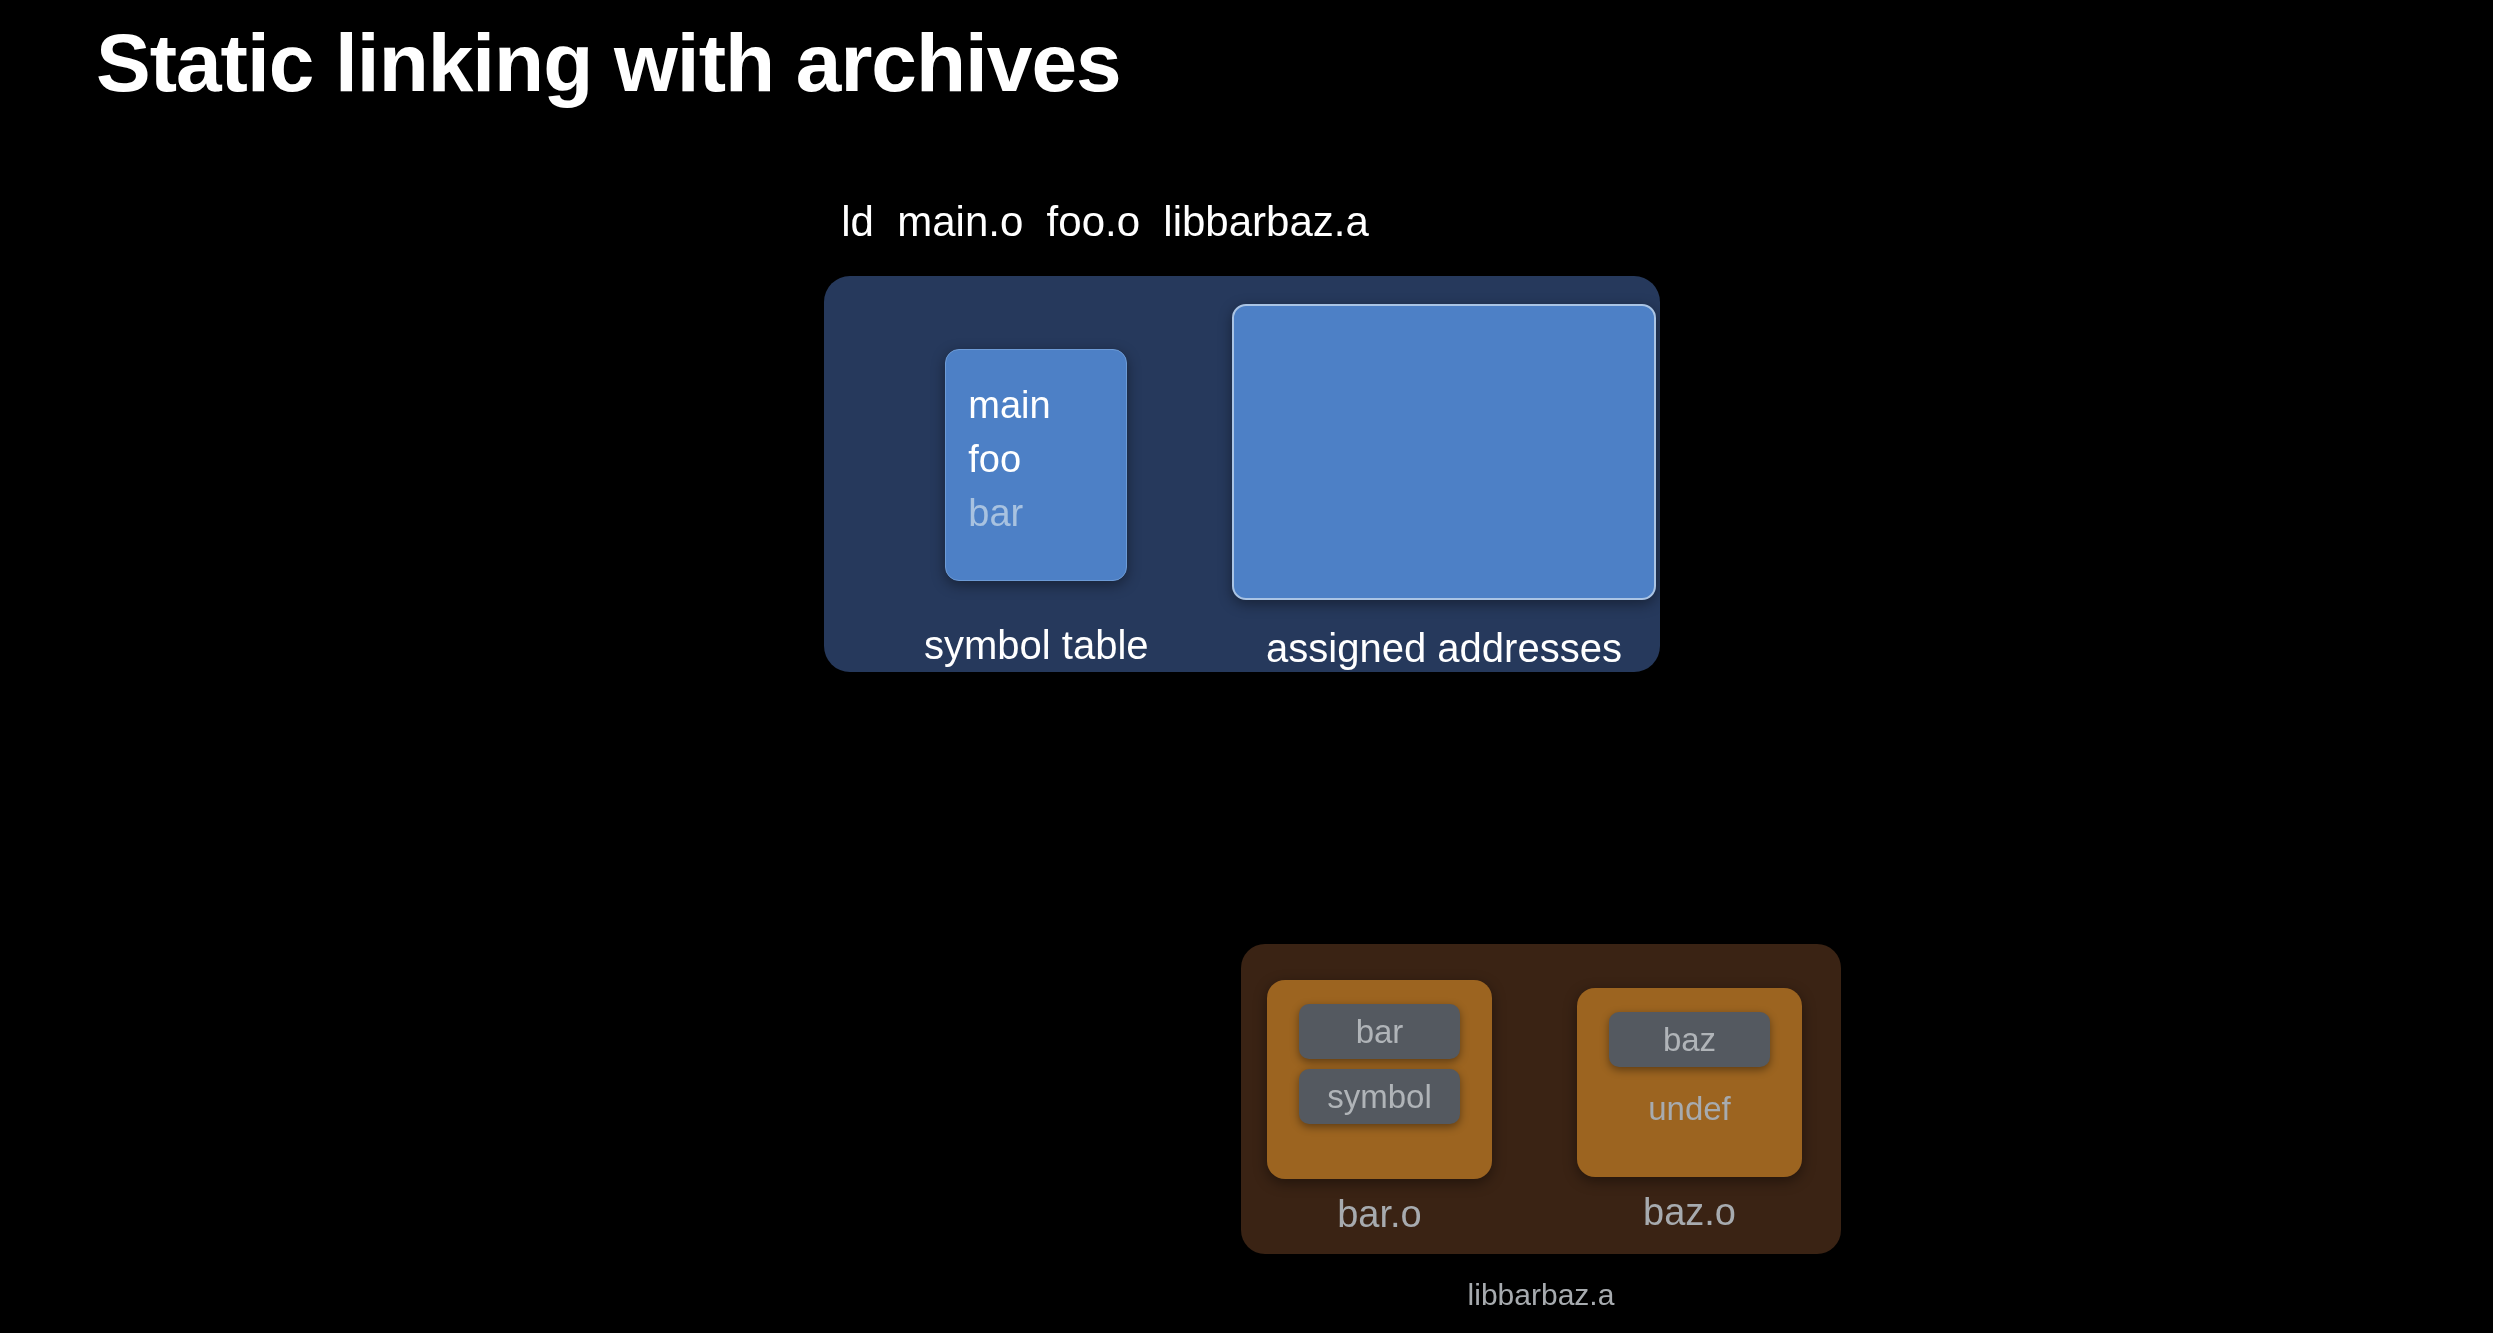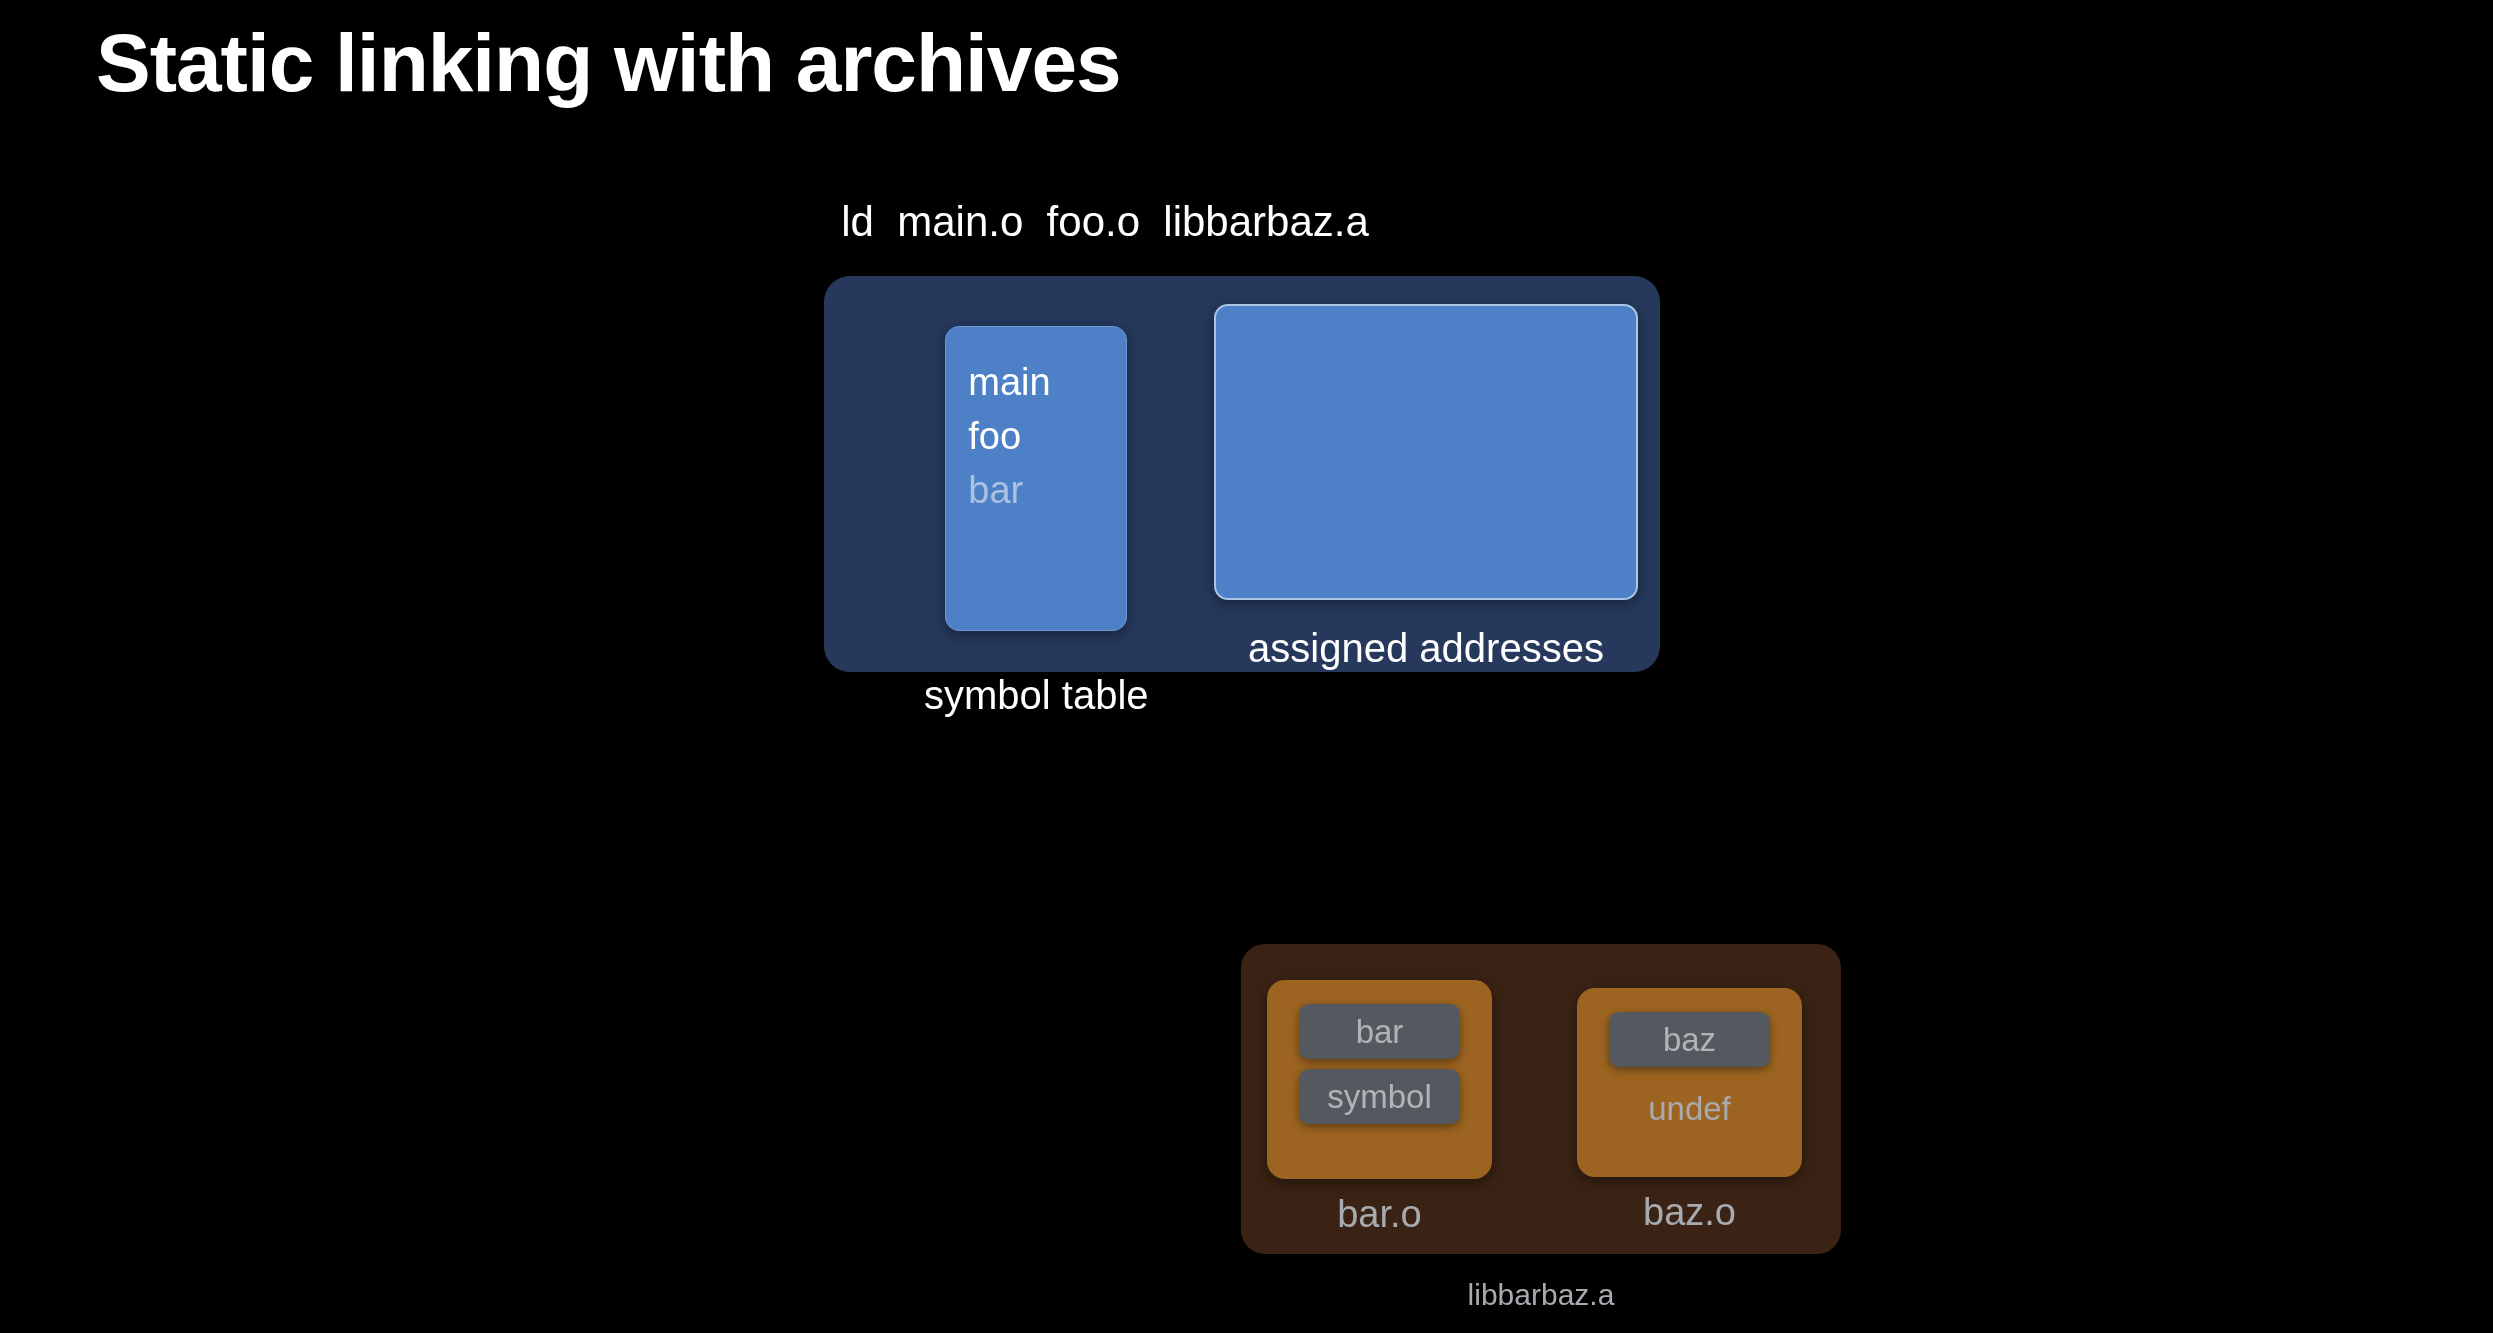--- a/index.html
+++ b/index.html
@@ -52,33 +52,34 @@
     border-radius: 26px;
     box-shadow: 0 6px 22px rgba(0,0,0,0.55);
   }
   .slot {
     position: absolute;
     display: flex;
     flex-direction: column;
     align-items: center;
   }
   #slot-symtab { left: 100px; top: 50px; }
-  #slot-addr   { left: 390px; top: 28px; }
+  #slot-addr   { left: 408px; top: 28px; }
 
   .blue-box {
     background: #4d80c6;
     border-radius: 14px;
     box-shadow: 0 4px 14px rgba(0,0,0,0.40);
     box-sizing: border-box;
   }
   #symbol-table-box {
     width: 182px;
-    height: 305px;
+    height: 232px;
     padding: 28px 0 16px 22px;
     border: 1px solid #6d9bd6;
+    margin-top: 23px;
   }
   #assigned-addresses-box {
     width: 424px;
     height: 296px;
     border: 2px solid #aac4e4;
   }
 
   .sym-row {
     font-size: 38px;
     line-height: 54px;

